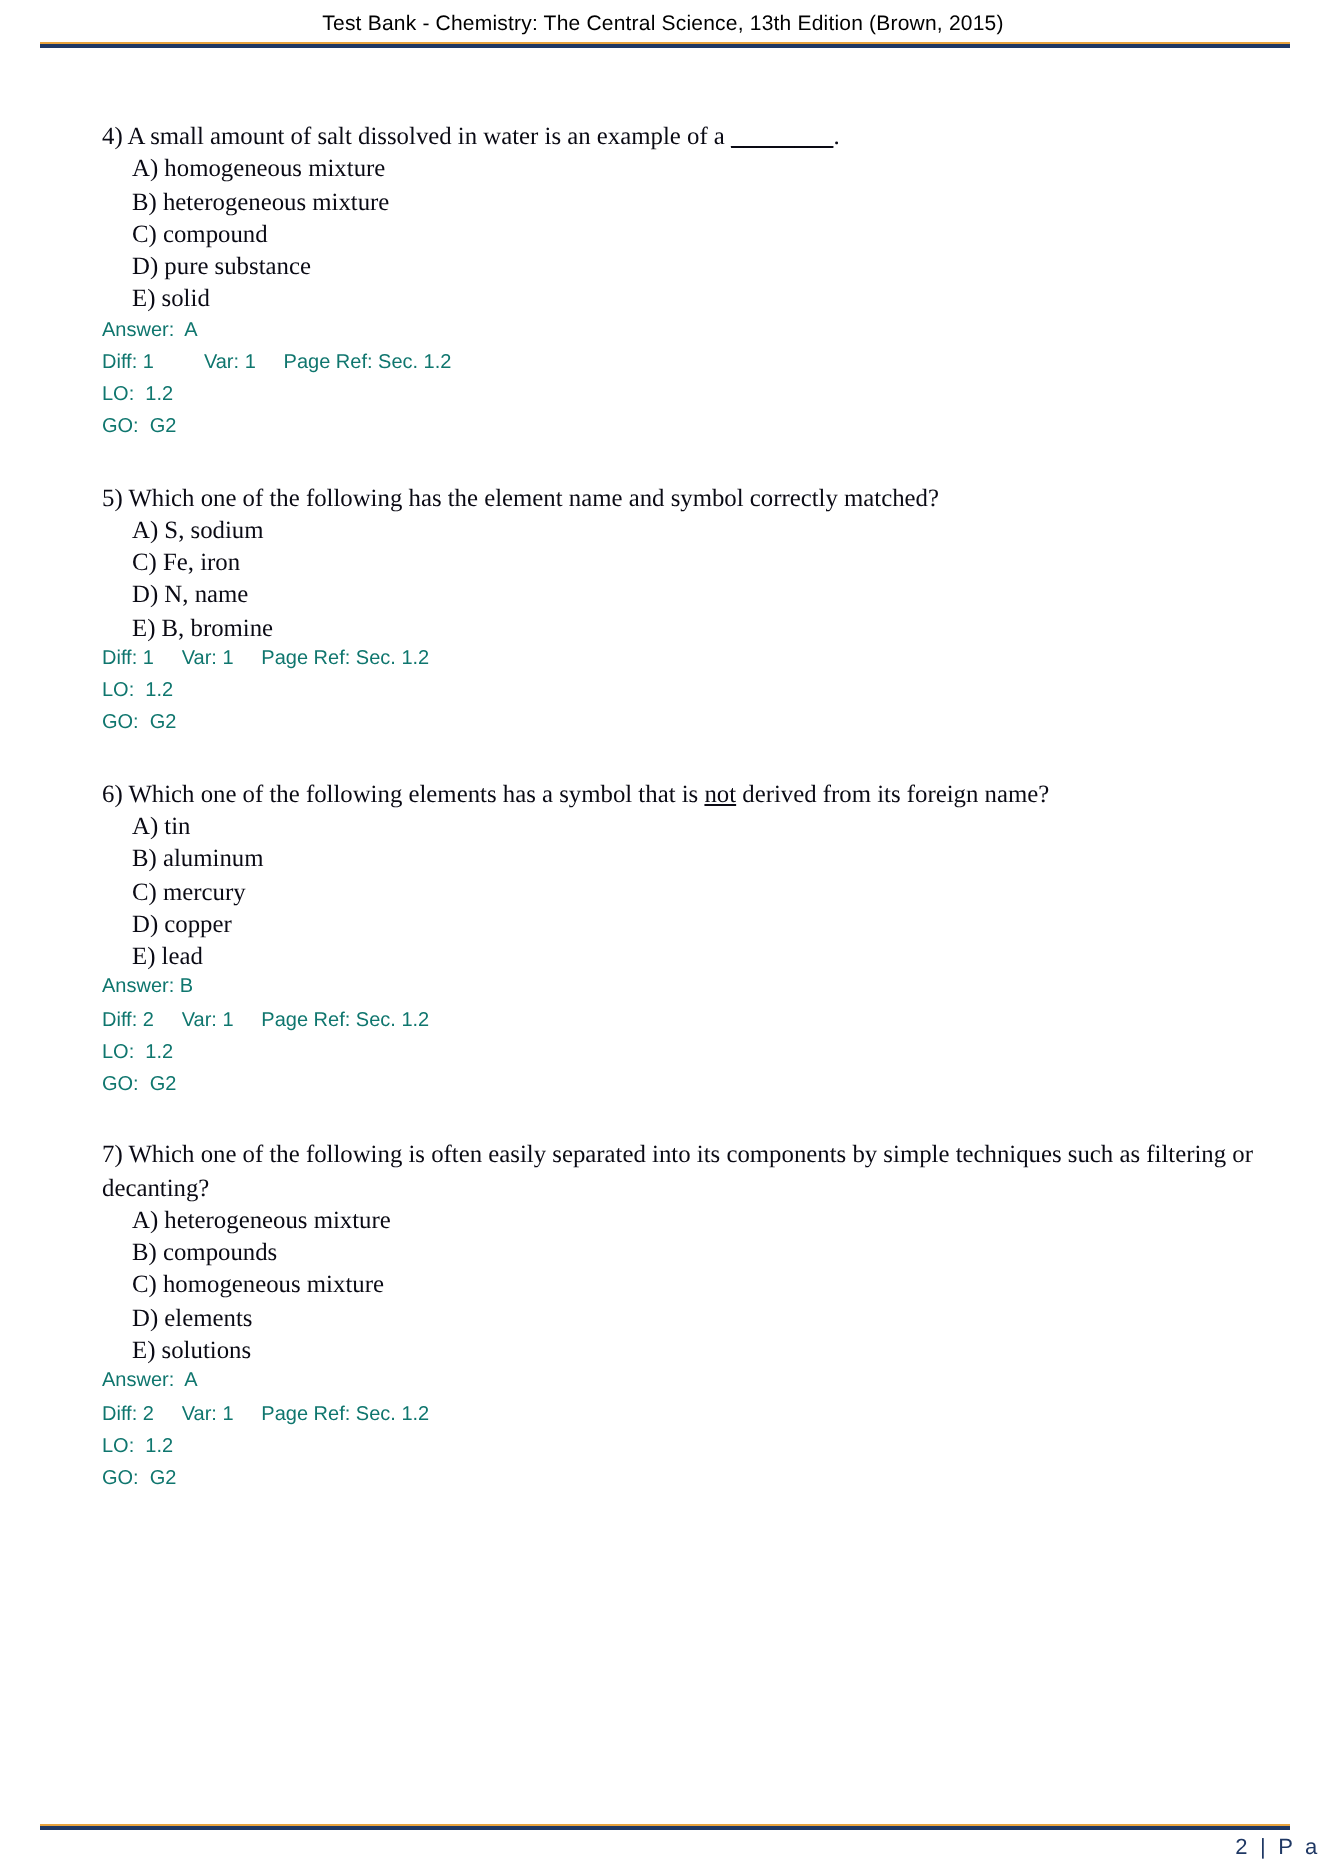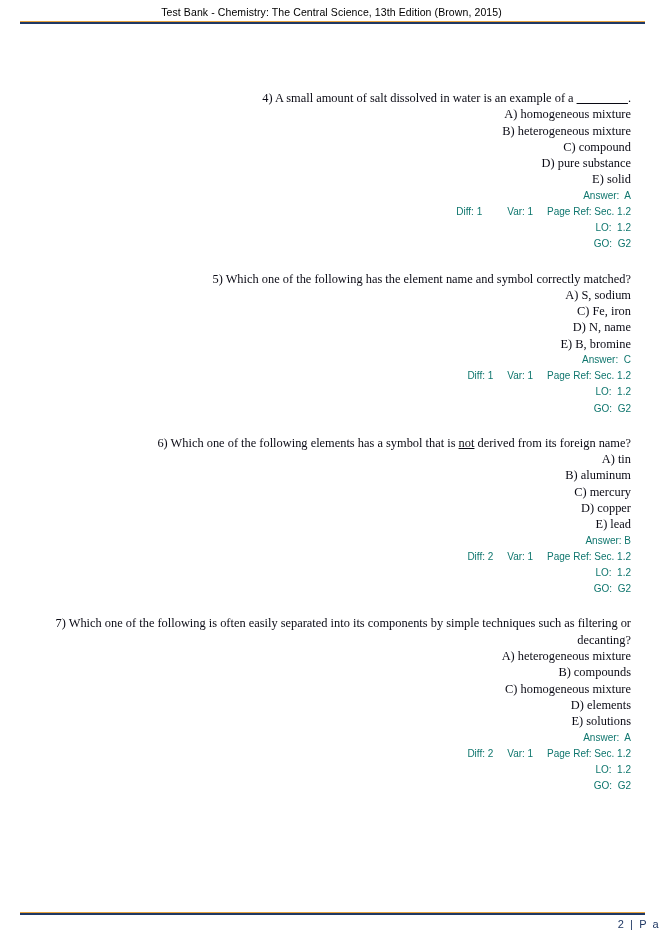--- a/index.html
+++ b/index.html
@@ -67,24 +67,23 @@
     width: 100%;
     height: 1.4px;
     background: #1f3864;
   }
   .rule-header { top: 21px; }
   .rule-footer { top: 912px; }
 
   
   .content {
     position: absolute;
-    top: 90px;
+    top: 60px;
     left: 51px;
     width: 580px;
-    text-align: right;
   }
 
   .qblock {
     margin-bottom: 18px;
   }
   .qblock:last-child { margin-bottom: 0; }
 
   .q-stem {
     font-size: 12.4px;
     line-height: 16.3px;
@@ -163,21 +162,20 @@
       <div class="meta-line">LO:  1.2</div>
       <div class="meta-line">GO:  G2</div>
     </div>
 
     <div class="qblock">
       <div class="q-stem">5) Which one of the following has the element name and symbol correctly matched?</div>
       <div class="q-option">A) S, sodium</div>
       <div class="q-option">C) Fe, iron</div>
       <div class="q-option">D) N, name</div>
       <div class="q-option">E) B, bromine</div>
-      <div class="meta-line">Answer:  C</div>
       <div class="meta-line">Diff: 1     Var: 1     Page Ref: Sec. 1.2</div>
       <div class="meta-line">LO:  1.2</div>
       <div class="meta-line">GO:  G2</div>
     </div>
 
     <div class="qblock">
       <div class="q-stem"><span>6) Which one of the following elements has a symbol that is </span><u>not</u><span> derived from its foreign name?</span></div>
       <div class="q-option">A) tin</div>
       <div class="q-option">B) aluminum</div>
       <div class="q-option">C) mercury</div>

